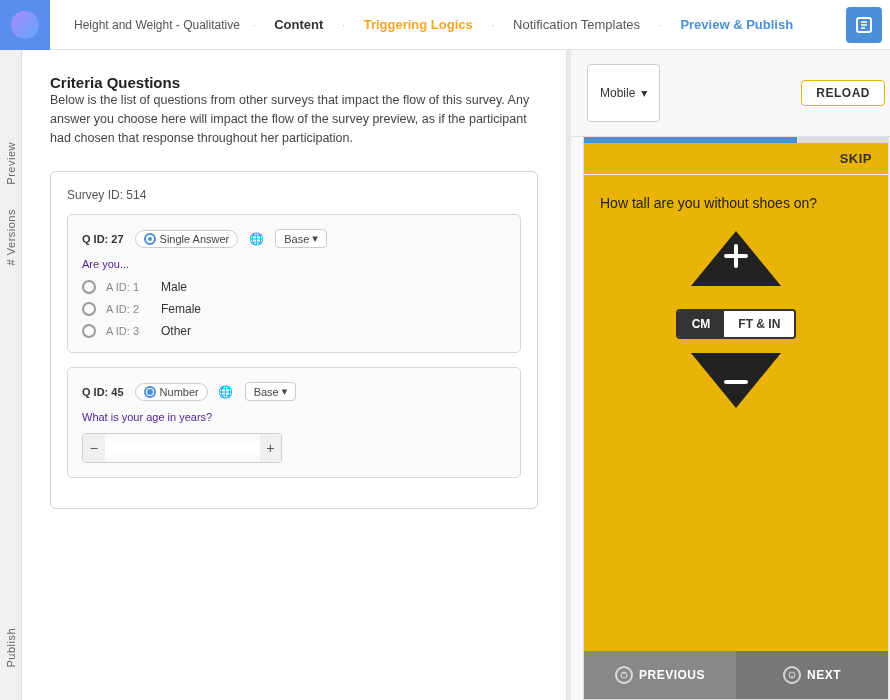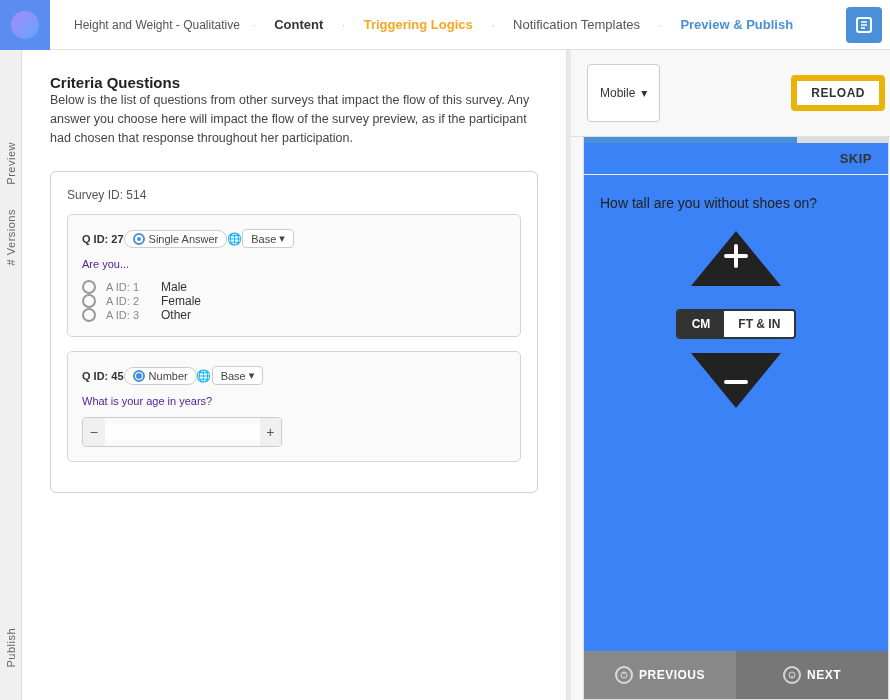--- a/index.html
+++ b/index.html
@@ -172,21 +172,21 @@
     .question-block {
       border: 1px solid #d5d5d5;
       border-radius: 5px;
       padding: 14px;
       margin-bottom: 14px;
       background: #fafafa;
     }
     .question-header {
       display: flex;
       align-items: center;
-      gap: 0;
+      gap: 11px;
       margin-bottom: 10px;
       flex-wrap: wrap;
     }
     .q-id-label {
       font-size: 11px;
       font-weight: 600;
       color: #333;
     }
     .q-type-badge {
       display: flex;
@@ -233,20 +233,21 @@
       cursor: pointer;
     }
     .question-text {
       font-size: 11px;
       color: #4c1d95;
       margin-bottom: 10px;
     }
     .answer-options {
       display: flex;
       flex-direction: column;
+      gap: 8px;
       margin-top: 6px;
     }
     .answer-option {
       display: flex;
       align-items: center;
       gap: 10px;
     }
     .radio-circle {
       width: 14px;
       height: 14px;
@@ -316,38 +317,38 @@
       gap: 6px;
       border: 1px solid #ccc;
       border-radius: 4px;
       padding: 21px 12px;
       background: #fff;
       font-size: 12px;
       color: #333;
       cursor: pointer;
     }
     .reload-btn {
-      border: 6px solid #eab308;
+      border: 1px solid #eab308;
       border-radius: 4px;
       padding: 5px 14px;
       background: #fff;
       font-size: 12px;
       font-weight: 600;
       color: #333;
       cursor: pointer;
       letter-spacing: 0.5px;
     }
 
     
     .phone-preview {
       flex: 1;
       display: flex;
       flex-direction: column;
       margin: 0 12px 0 12px;
-      background: #3b82f6;
+      background: #eab308;
       border: 1px solid #ddd;
       border-top: none;
       overflow: hidden;
     }
     .phone-top-bar {
       height: 6px;
       background: linear-gradient(90deg, #4a90d9 70%, #ddd 70%);
     }
     .phone-skip-bar {
       display: flex;

